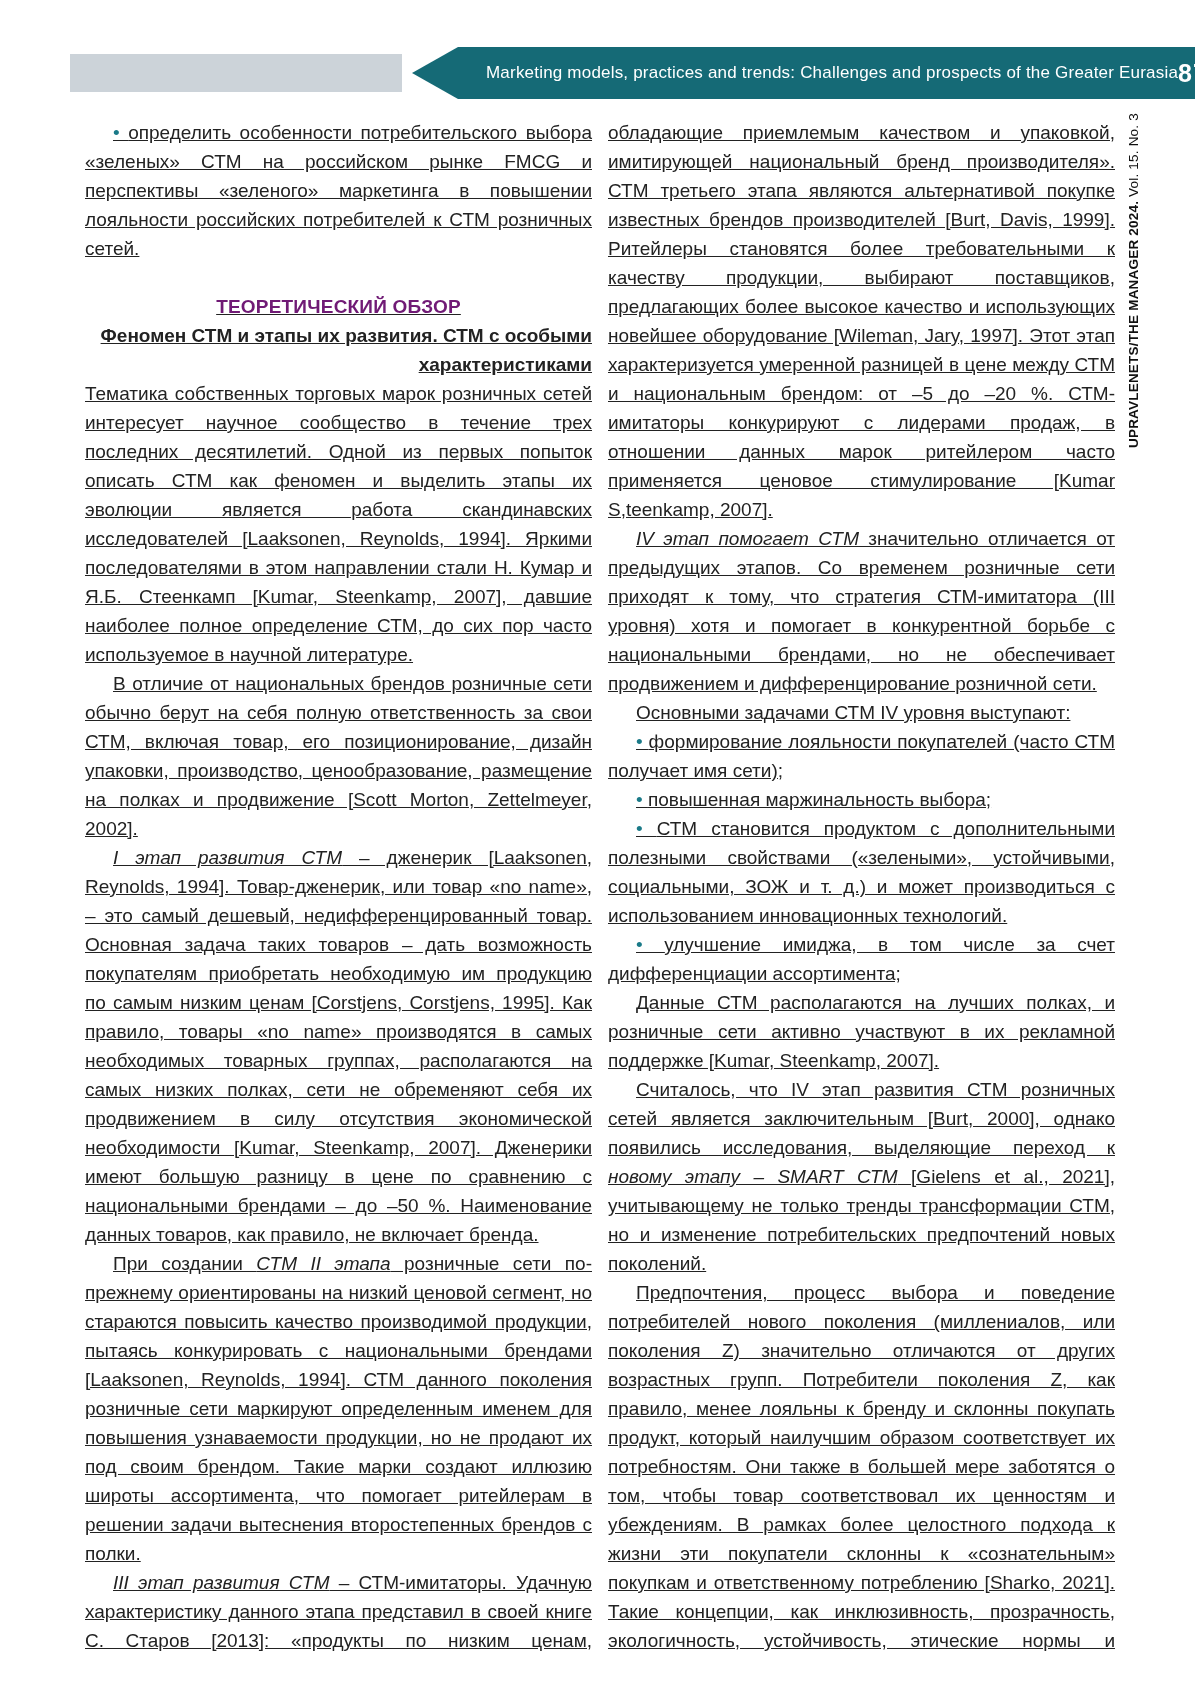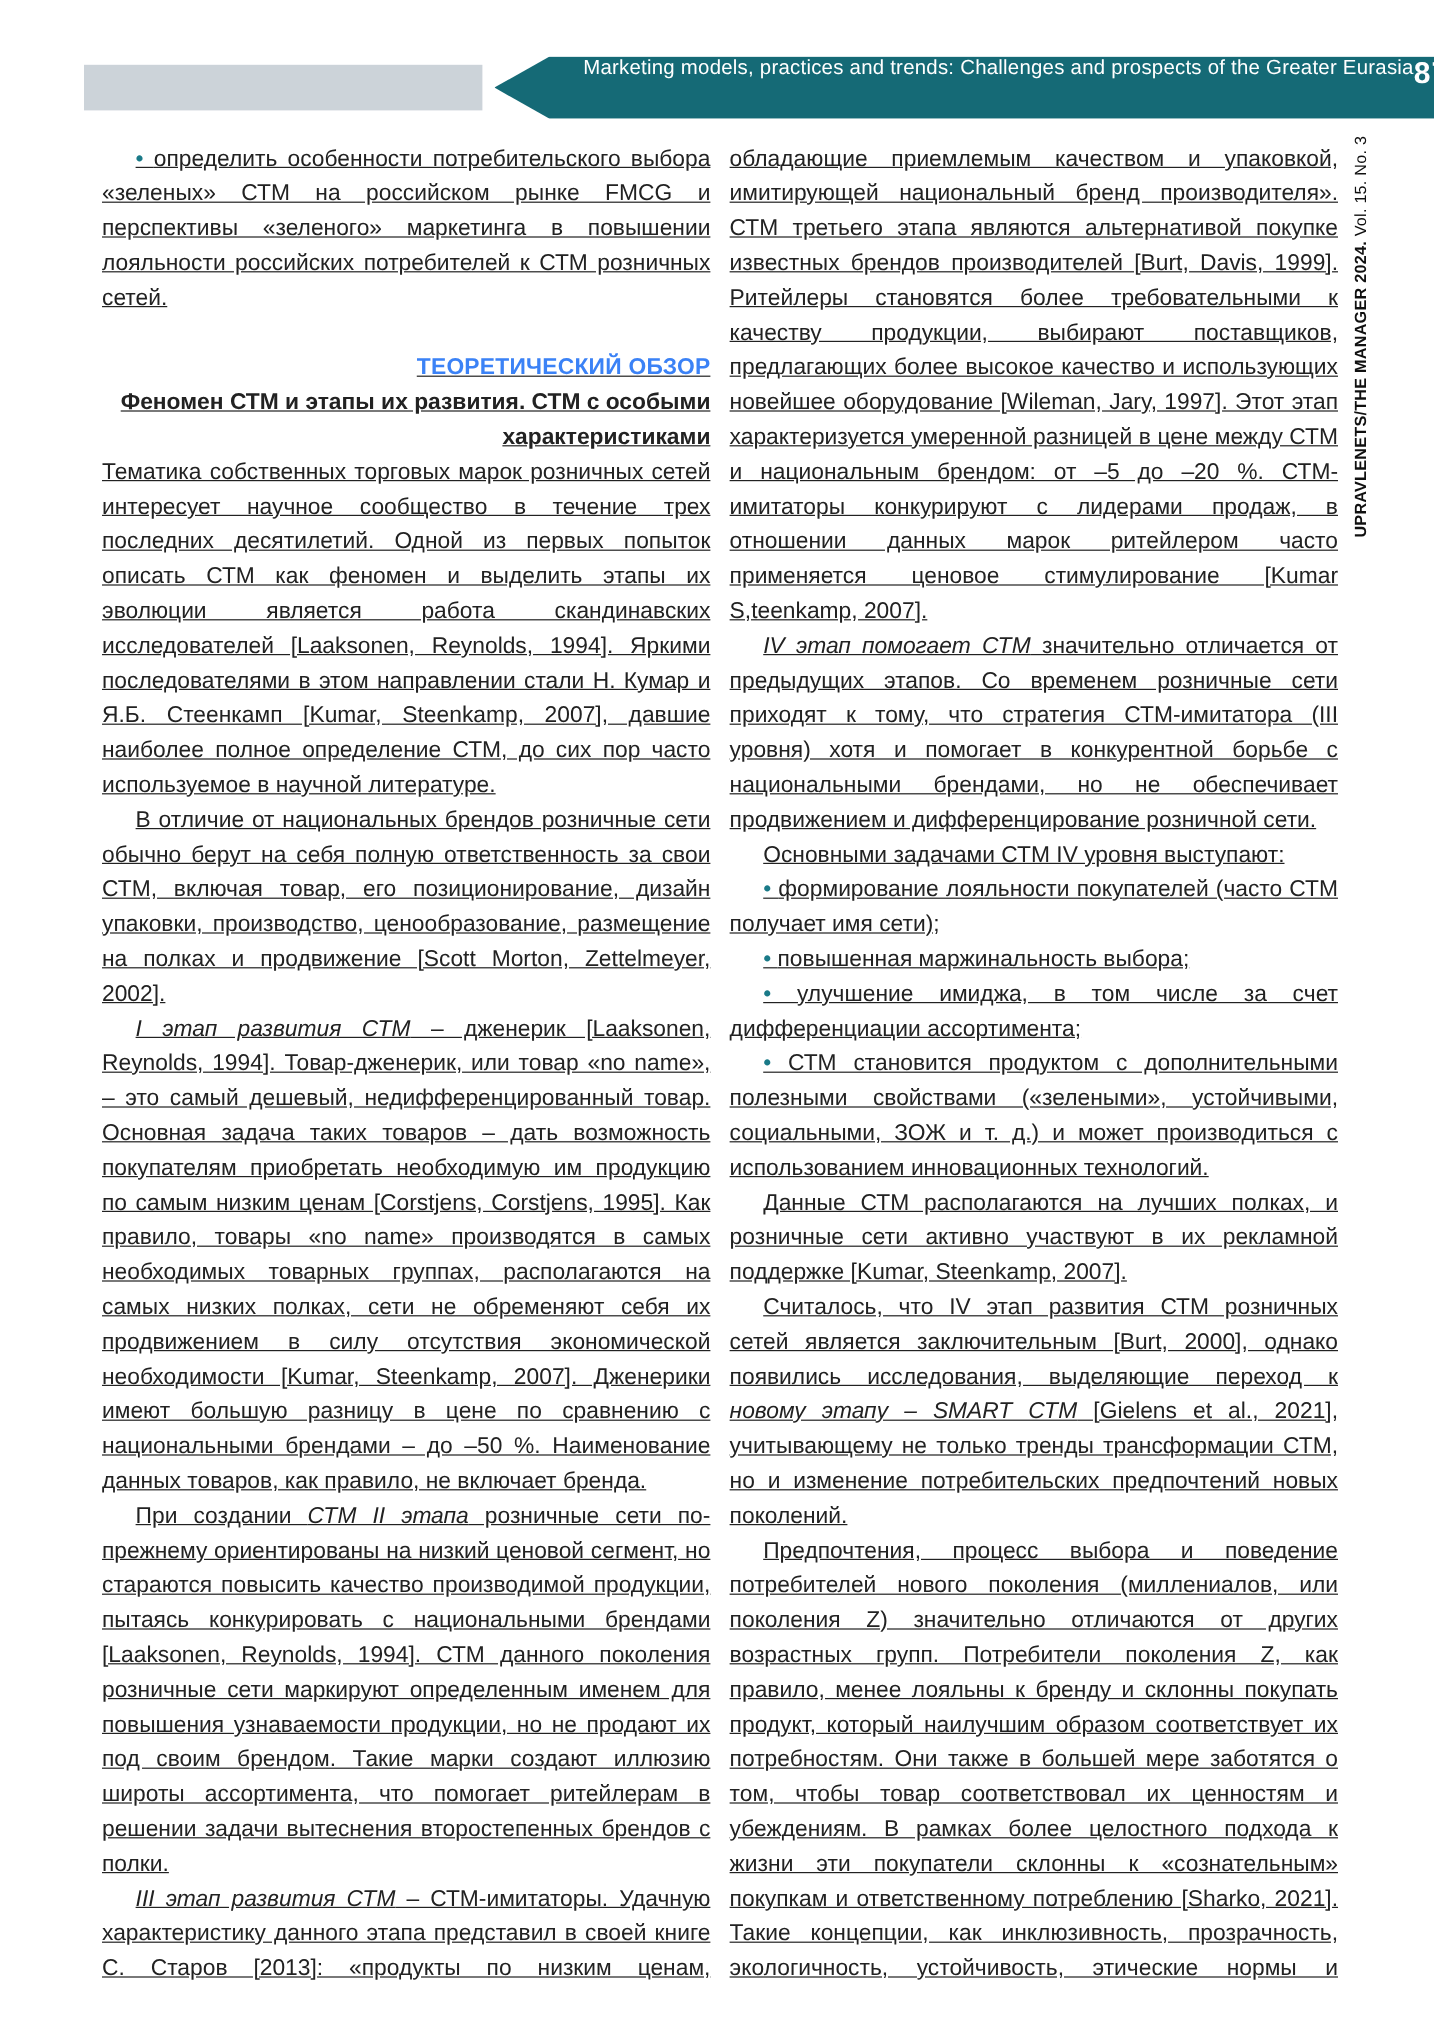--- a/index.html
+++ b/index.html
@@ -5,21 +5,21 @@
   html,body{margin:0;padding:0;background:#ffffff;}
   .page{
     position:relative;width:1200px;height:1697px;background:#ffffff;
     font-family:"Liberation Sans",sans-serif;color:#1e1e1e;overflow:hidden;
   }
   
   .gray-bar{position:absolute;left:70px;top:54px;width:332px;height:38px;background:#ccd3d9;}
   .teal-banner{
     position:absolute;left:412px;top:47px;width:783px;height:52px;background:#156a76;
     clip-path:polygon(0 50%,46px 0,100% 0,100% 100%,46px 100%);
-    display:flex;color:#ffffff;
+    display:flex;align-items:center;color:#ffffff;
   }
   .teal-banner .rtitle{margin-left:74px;font-size:17px;letter-spacing:.2px;flex:1;white-space:nowrap;}
   .teal-banner .pnum{font-size:25px;font-weight:bold;margin-right:60px;letter-spacing:1px;}
   
   .sidebar{
     position:absolute;left:1126px;top:122px;height:326px;
     writing-mode:vertical-rl;transform:rotate(180deg);
     font-size:13.5px;color:#101010;white-space:nowrap;letter-spacing:.2px;
   }
   .sb-bold{font-weight:bold;}
@@ -27,22 +27,22 @@
   .columns{
     position:absolute;left:85px;top:118px;width:1030px;height:1545px;
     column-count:2;column-gap:16px;column-fill:auto;
     font-size:19px;line-height:29px;text-align:justify;color:#222222;
     overflow:hidden;hyphens:auto;text-decoration:underline;
   }
   .columns p{margin:0;}
   .paragraph,.bullet{text-indent:28px;}
   .noindent{text-indent:0;}
   .section-heading{
-    color:#3b82f6;font-weight:bold;margin-top:29px !important;
-    text-align:right;letter-spacing:.2px;
+    color:#701a75;font-weight:bold;margin-top:29px !important;
+    text-align:center;letter-spacing:.2px;
   }
   .subheading{font-weight:bold;text-align:right;}
   .it{font-style:italic;}
   .dot{color:#1a7a88;}
 </style>
 </head>
 <body>
 
 <div class="page">
 
@@ -63,20 +63,20 @@
       <p class="subheading"><span>Феномен СТМ и этапы их развития. СТМ с особыми характеристиками</span></p>
       <p class="paragraph noindent"><span>Тематика собственных торговых марок розничных сетей интересует научное сообщество в течение трех последних десятилетий. Одной из первых попыток описать СТМ как феномен и выделить этапы их эволюции является работа скандинавских исследователей [Laaksonen, Reynolds, 1994]. Яркими последователями в этом направлении стали Н. Кумар и Я.Б. Стеенкамп [Kumar, Steenkamp, 2007], давшие наиболее полное определение СТМ, до сих пор часто используемое в научной литературе.</span></p>
       <p class="paragraph"><span>В отличие от национальных брендов розничные сети обычно берут на себя полную ответственность за свои СТМ, включая товар, его позиционирование, дизайн упаковки, производство, ценообразование, размещение на полках и продвижение [Scott Morton, Zettelmeyer, 2002].</span></p>
       <p class="paragraph"><span class="it">I этап развития СТМ</span><span> – дженерик [Laaksonen, Reynolds, 1994]. Товар-дженерик, или товар «no name», – это самый дешевый, недифференцированный товар. Основная задача таких товаров – дать возможность покупателям приобретать необходимую им продукцию по самым низким ценам [Corstjens, Corstjens, 1995]. Как правило, товары «no name» производятся в самых необходимых товарных группах, располагаются на самых низких полках, сети не обременяют себя их продвижением в силу отсутствия экономической необходимости [Kumar, Steenkamp, 2007]. Дженерики имеют большую разницу в цене по сравнению с национальными брендами – до –50 %. Наименование данных товаров, как правило, не включает бренда.</span></p>
       <p class="paragraph"><span>При создании </span><span class="it">СТМ II этапа</span><span> розничные сети по-прежнему ориентированы на низкий ценовой сегмент, но стараются повысить качество производимой продукции, пытаясь конкурировать с национальными брендами [Laaksonen, Reynolds, 1994]. СТМ данного поколения розничные сети маркируют определенным именем для повышения узнаваемости продукции, но не продают их под своим брендом. Такие марки создают иллюзию широты ассортимента, что помогает ритейлерам в решении задачи вытеснения второстепенных брендов с полки.</span></p>
       <p class="paragraph"><span class="it">III этап развития СТМ</span><span> – СТМ-имитаторы. Удачную характеристику данного этапа представил в своей книге С. Старов [2013]: «продукты по низким ценам, обладающие приемлемым качеством и упаковкой, имитирующей национальный бренд производителя». СТМ третьего этапа являются альтернативой покупке известных брендов производителей [Burt, Davis, 1999]. Ритейлеры становятся более требовательными к качеству продукции, выбирают поставщиков, предлагающих более высокое качество и использующих новейшее оборудование [Wileman, Jary, 1997]. Этот этап характеризуется умеренной разницей в цене между СТМ и национальным брендом: от –5 до –20 %. СТМ-имитаторы конкурируют с лидерами продаж, в отношении данных марок ритейлером часто применяется ценовое стимулирование [Kumar S,teenkamp, 2007].</span></p>
       <p class="paragraph"><span class="it">IV этап помогает СТМ</span><span> значительно отличается от предыдущих этапов. Со временем розничные сети приходят к тому, что стратегия СТМ-имитатора (III уровня) хотя и помогает в конкурентной борьбе с национальными брендами, но не обеспечивает продвижением и дифференцирование розничной сети.</span></p>
       <p class="paragraph"><span>Основными задачами СТМ IV уровня выступают:</span></p>
       <p class="bullet"><span class="dot">• </span><span>формирование лояльности покупателей (часто СТМ получает имя сети);</span></p>
       <p class="bullet"><span class="dot">• </span><span>повышенная маржинальность выбора;</span></p>
+      <p class="bullet"><span class="dot">• </span><span>СТМ становится продуктом с дополнительными полезными свойствами («зелеными», устойчивыми, социальными, ЗОЖ и т. д.) и может производиться с использованием инновационных технологий.</span></p>
       <p class="bullet"><span class="dot">• </span><span>улучшение имиджа, в том числе за счет дифференциации ассортимента;</span></p>
-      <p class="bullet"><span class="dot">• </span><span>СТМ становится продуктом с дополнительными полезными свойствами («зелеными», устойчивыми, социальными, ЗОЖ и т. д.) и может производиться с использованием инновационных технологий.</span></p>
       <p class="paragraph"><span>Данные СТМ располагаются на лучших полках, и розничные сети активно участвуют в их рекламной поддержке [Kumar, Steenkamp, 2007].</span></p>
       <p class="paragraph"><span>Считалось, что IV этап развития СТМ розничных сетей является заключительным [Burt, 2000], однако появились исследования, выделяющие переход к </span><span class="it">новому этапу – SMART СТМ</span><span> [Gielens et al., 2021], учитывающему не только тренды трансформации СТМ, но и изменение потребительских предпочтений новых поколений.</span></p>
       <p class="paragraph"><span>Предпочтения, процесс выбора и поведение потребителей нового поколения (миллениалов, или поколения Z) значительно отличаются от других возрастных групп. Потребители поколения Z, как правило, менее лояльны к бренду и склонны покупать продукт, который наилучшим образом соответствует их потребностям. Они также в большей мере заботятся о том, чтобы товар соответствовал их ценностям и убеждениям. В рамках более целостного подхода к жизни эти покупатели склонны к «сознательным» покупкам и ответственному потреблению [Sharko, 2021]. Такие концепции, как инклюзивность, прозрачность, экологичность, устойчивость, этические нормы и справедливая цена, находят отклик в этом потребительском сегменте [Namin, Dehdashti, 2019].</span></p>
     </main>
 
 </div>
 
 </body></html>

